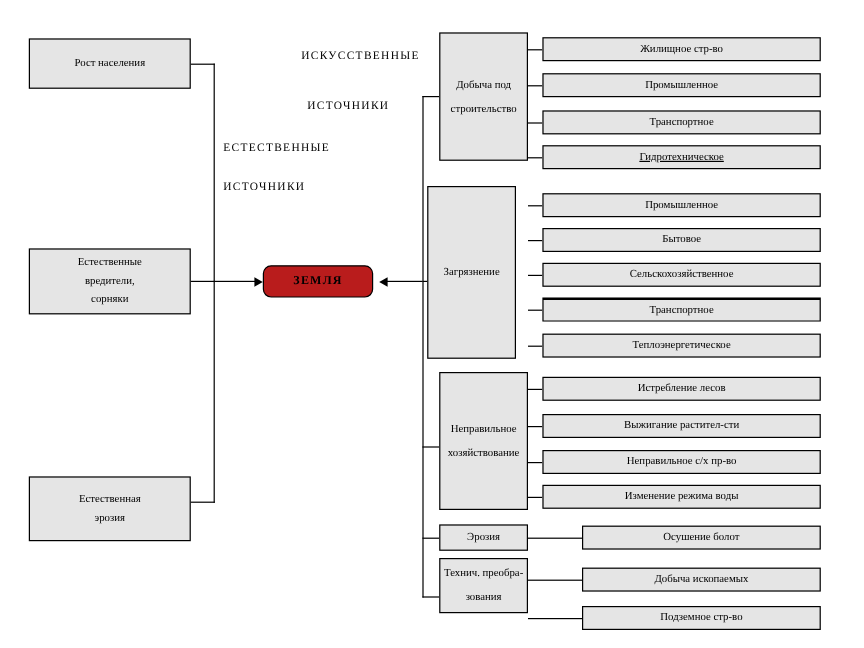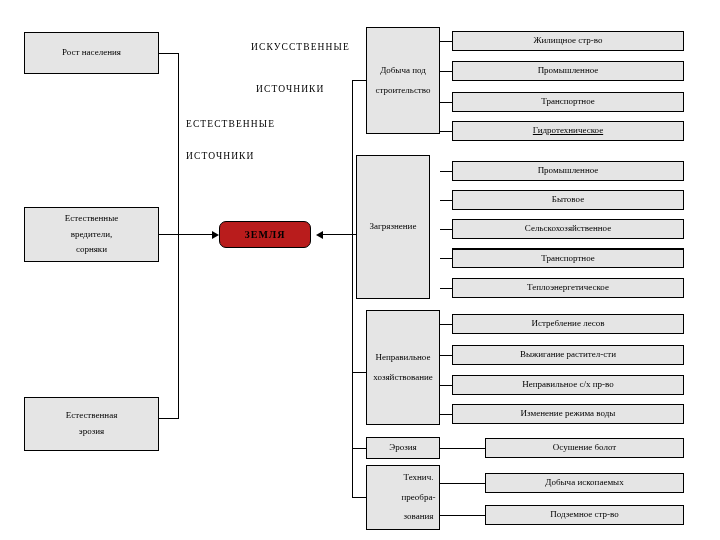--- a/index.html
+++ b/index.html
@@ -232,21 +232,21 @@
   <div class="box cat-box" style="left:366px; top:437px; width:74px; height:22px;">
     <span class="l2">Эрозия</span>
   </div>
 
   <div class="hline" style="left:440px; top:448px; width:45px;"></div>
   <div class="box leaf-box" style="left:485px; top:438px; width:199px; height:20px;">
     <span>Осушение болот</span>
   </div>
 
   <div class="hline" style="left:352px; top:497px; width:14px;"></div>
-  <div class="box cat-box" style="left:366px; top:465px; width:74px; height:65px;padding-left:33px;">
+  <div class="box cat-box" style="left:366px; top:465px; width:74px; height:46px;">
     <span class="l2">Технич. преобра-</span>
     <span class="l2">зования</span>
   </div>
 
   <div class="hline" style="left:440px; top:483px; width:45px;"></div>
   <div class="box leaf-box" style="left:485px; top:473px; width:199px; height:20px;">
     <span>Добыча ископаемых</span>
   </div>
 
   <div class="hline" style="left:440px; top:515px; width:45px;"></div>

